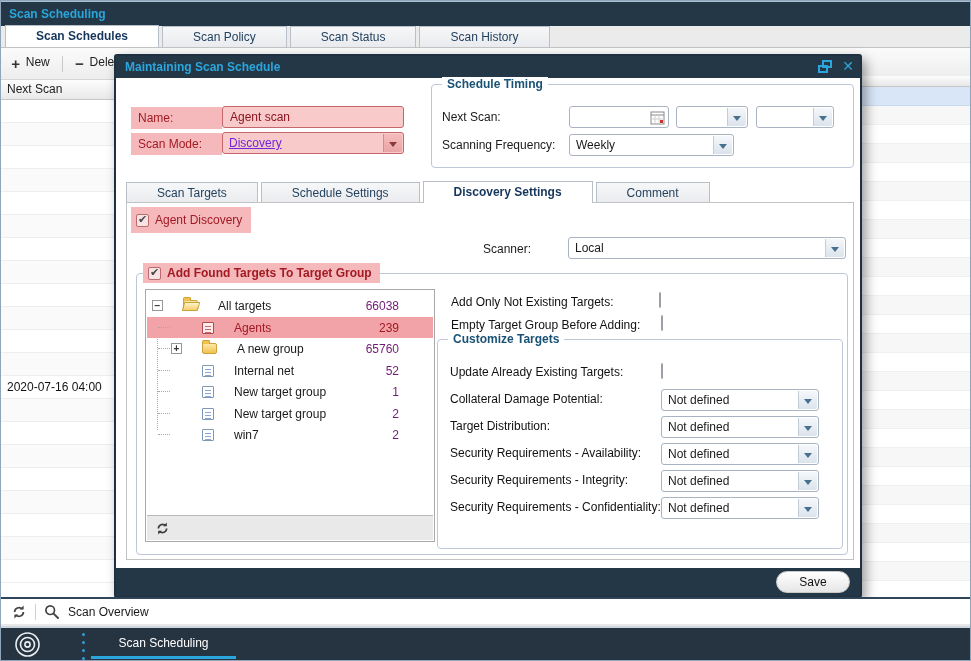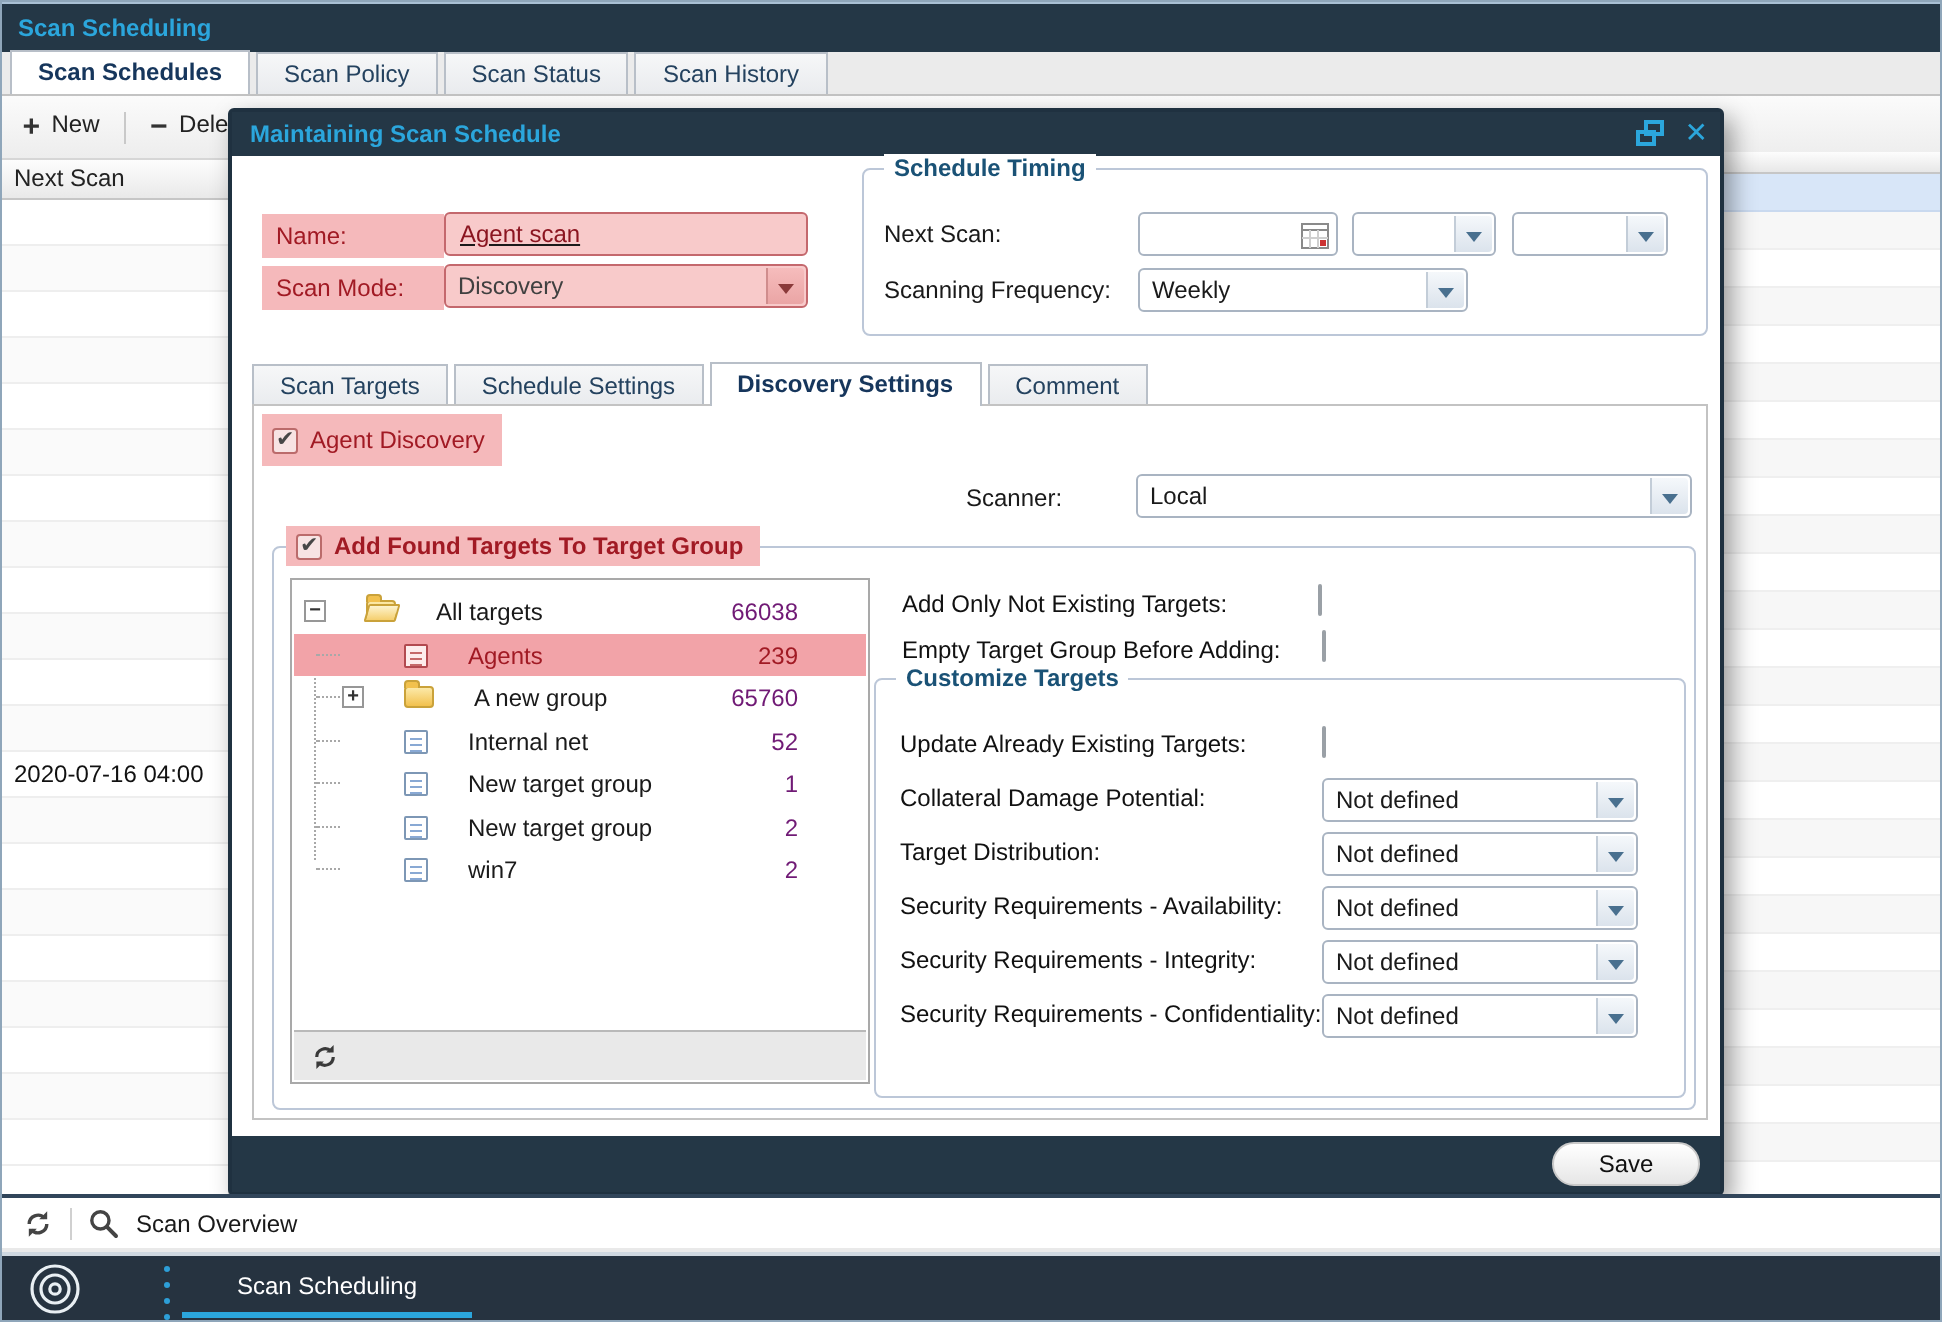--- a/index.html
+++ b/index.html
@@ -13,21 +13,21 @@
   body{font-family:"Liberation Sans","DejaVu Sans",sans-serif;font-size:12px;color:#1a1a1a;
        background:#e9e9e9;position:relative;border:1px solid #8fa6ba;}
   .abs{position:absolute;}
 
   
   .titlebar{left:0;top:0;width:100%;height:25px;background:var(--titlebar-bg);
             border-top:1px solid #a9c0d4;}
   .titlebar .t{color:var(--accent-cyan);font-weight:bold;line-height:24px;padding-left:8px;}
   .main-tabbar{left:0;top:25px;width:100%;height:22px;background:#ebebeb;border-bottom:1px solid #c3c3c3;
                display:flex;align-items:flex-end;padding-left:4px;}
-  .tab{height:21px;line-height:20px;padding:0 13px;background:linear-gradient(#f6f7f8,#e9ebee);
+  .tab{height:21px;line-height:20px;padding:0 30px;background:linear-gradient(#f6f7f8,#e9ebee);
        border:1px solid #b8bfc8;border-bottom:none;margin-right:3px;color:#24425f;cursor:default;}
   .tab.active{background:#fff;font-weight:bold;height:22px;line-height:21px;color:#16365c;position:relative;z-index:2;}
 
   
   .toolbar{left:0;top:47px;width:100%;height:32px;background:linear-gradient(#fbfbfb,#ededed);
            border-bottom:1px solid #d6d6d6;display:flex;align-items:center;gap:8px;padding-left:10px;}
   .tool-btn{display:flex;gap:6px;color:#222;}
   .glyph-plus::before{content:"+";font-size:15px;font-weight:bold;color:#333;}
   .glyph-minus::before{content:"−";font-size:15px;font-weight:bold;color:#333;}
   .tool-sep{width:1px;height:16px;background:#c9c9c9;margin:0 4px;}
@@ -53,31 +53,31 @@
   .win-restore i{position:absolute;border:2px solid var(--accent-cyan);background:transparent;}
   .win-restore i.b{left:0;bottom:0;width:10px;height:8px;}
   .win-restore i.f{right:0;top:0;width:10px;height:8px;}
   .win-close{color:var(--accent-cyan);font-weight:bold;font-size:14px;line-height:14px;}
   .win-close::before{content:"✕";}
   .dlg-footer{position:absolute;left:0;right:0;bottom:0;height:28px;background:var(--titlebar-bg);}
 
   .plabel{background:var(--highlight-pink);color:var(--alert-red);line-height:22px;padding-left:7px;}
   .field{height:22px;background:#fff;border:1px solid #a9b4c2;border-radius:3px;}
   .field .txt{line-height:20px;padding-left:7px;display:block;color:#1a1a1a;}
-  .field.pink{background:var(--field-pink);border-color:var(--field-pink-border);text-decoration:underline;}
+  .field.pink{background:var(--field-pink);border-color:var(--field-pink-border);}
   .field.pink .txt{color:#8b1520;}
 
   .combo{height:22px;background:#fff;border:1px solid #a9b4c2;border-radius:3px;position:absolute;}
   .combo .val{line-height:20px;padding-left:6px;display:block;color:#1a1a1a;}
   .combo .arr{position:absolute;right:1px;top:1px;bottom:1px;width:19px;border-left:1px solid #c3cdd8;
               background:linear-gradient(#f5f8fb,#dbe3ec);border-radius:0 2px 2px 0;}
   .combo .arr::after{content:"";position:absolute;left:5px;top:8px;border-left:4px solid transparent;
               border-right:4px solid transparent;border-top:5px solid #49708f;}
   .combo.pink{background:var(--field-pink);border-color:var(--field-pink-border);}
-  .combo.pink .val{color:#404040;}
+  .combo.pink .val{color:#6d28d9;text-decoration:underline;}
   .combo.pink .arr{background:linear-gradient(#f6bcbc,#eaa5a5);border-left-color:#d08d8d;}
   .combo.pink .arr::after{border-top-color:#8a3a3a;}
 
   .datefield{height:22px;background:#fff;border:1px solid #a9b4c2;border-radius:3px;position:absolute;}
   .cal{position:absolute;right:3px;top:3px;width:15px;height:15px;}
 
   .groupbox{position:absolute;border:1px solid #bcc7d8;border-radius:4px;background:#fff;}
   .legend{position:absolute;top:-8px;left:10px;background:#fff;padding:0 5px;font-weight:bold;color:var(--legend-blue);}
   .legend.pink{background:var(--highlight-pink);color:var(--alert-red);display:flex;align-items:center;gap:6px;
                padding:3px 8px 3px 5px;top:-11px;left:6px;}

